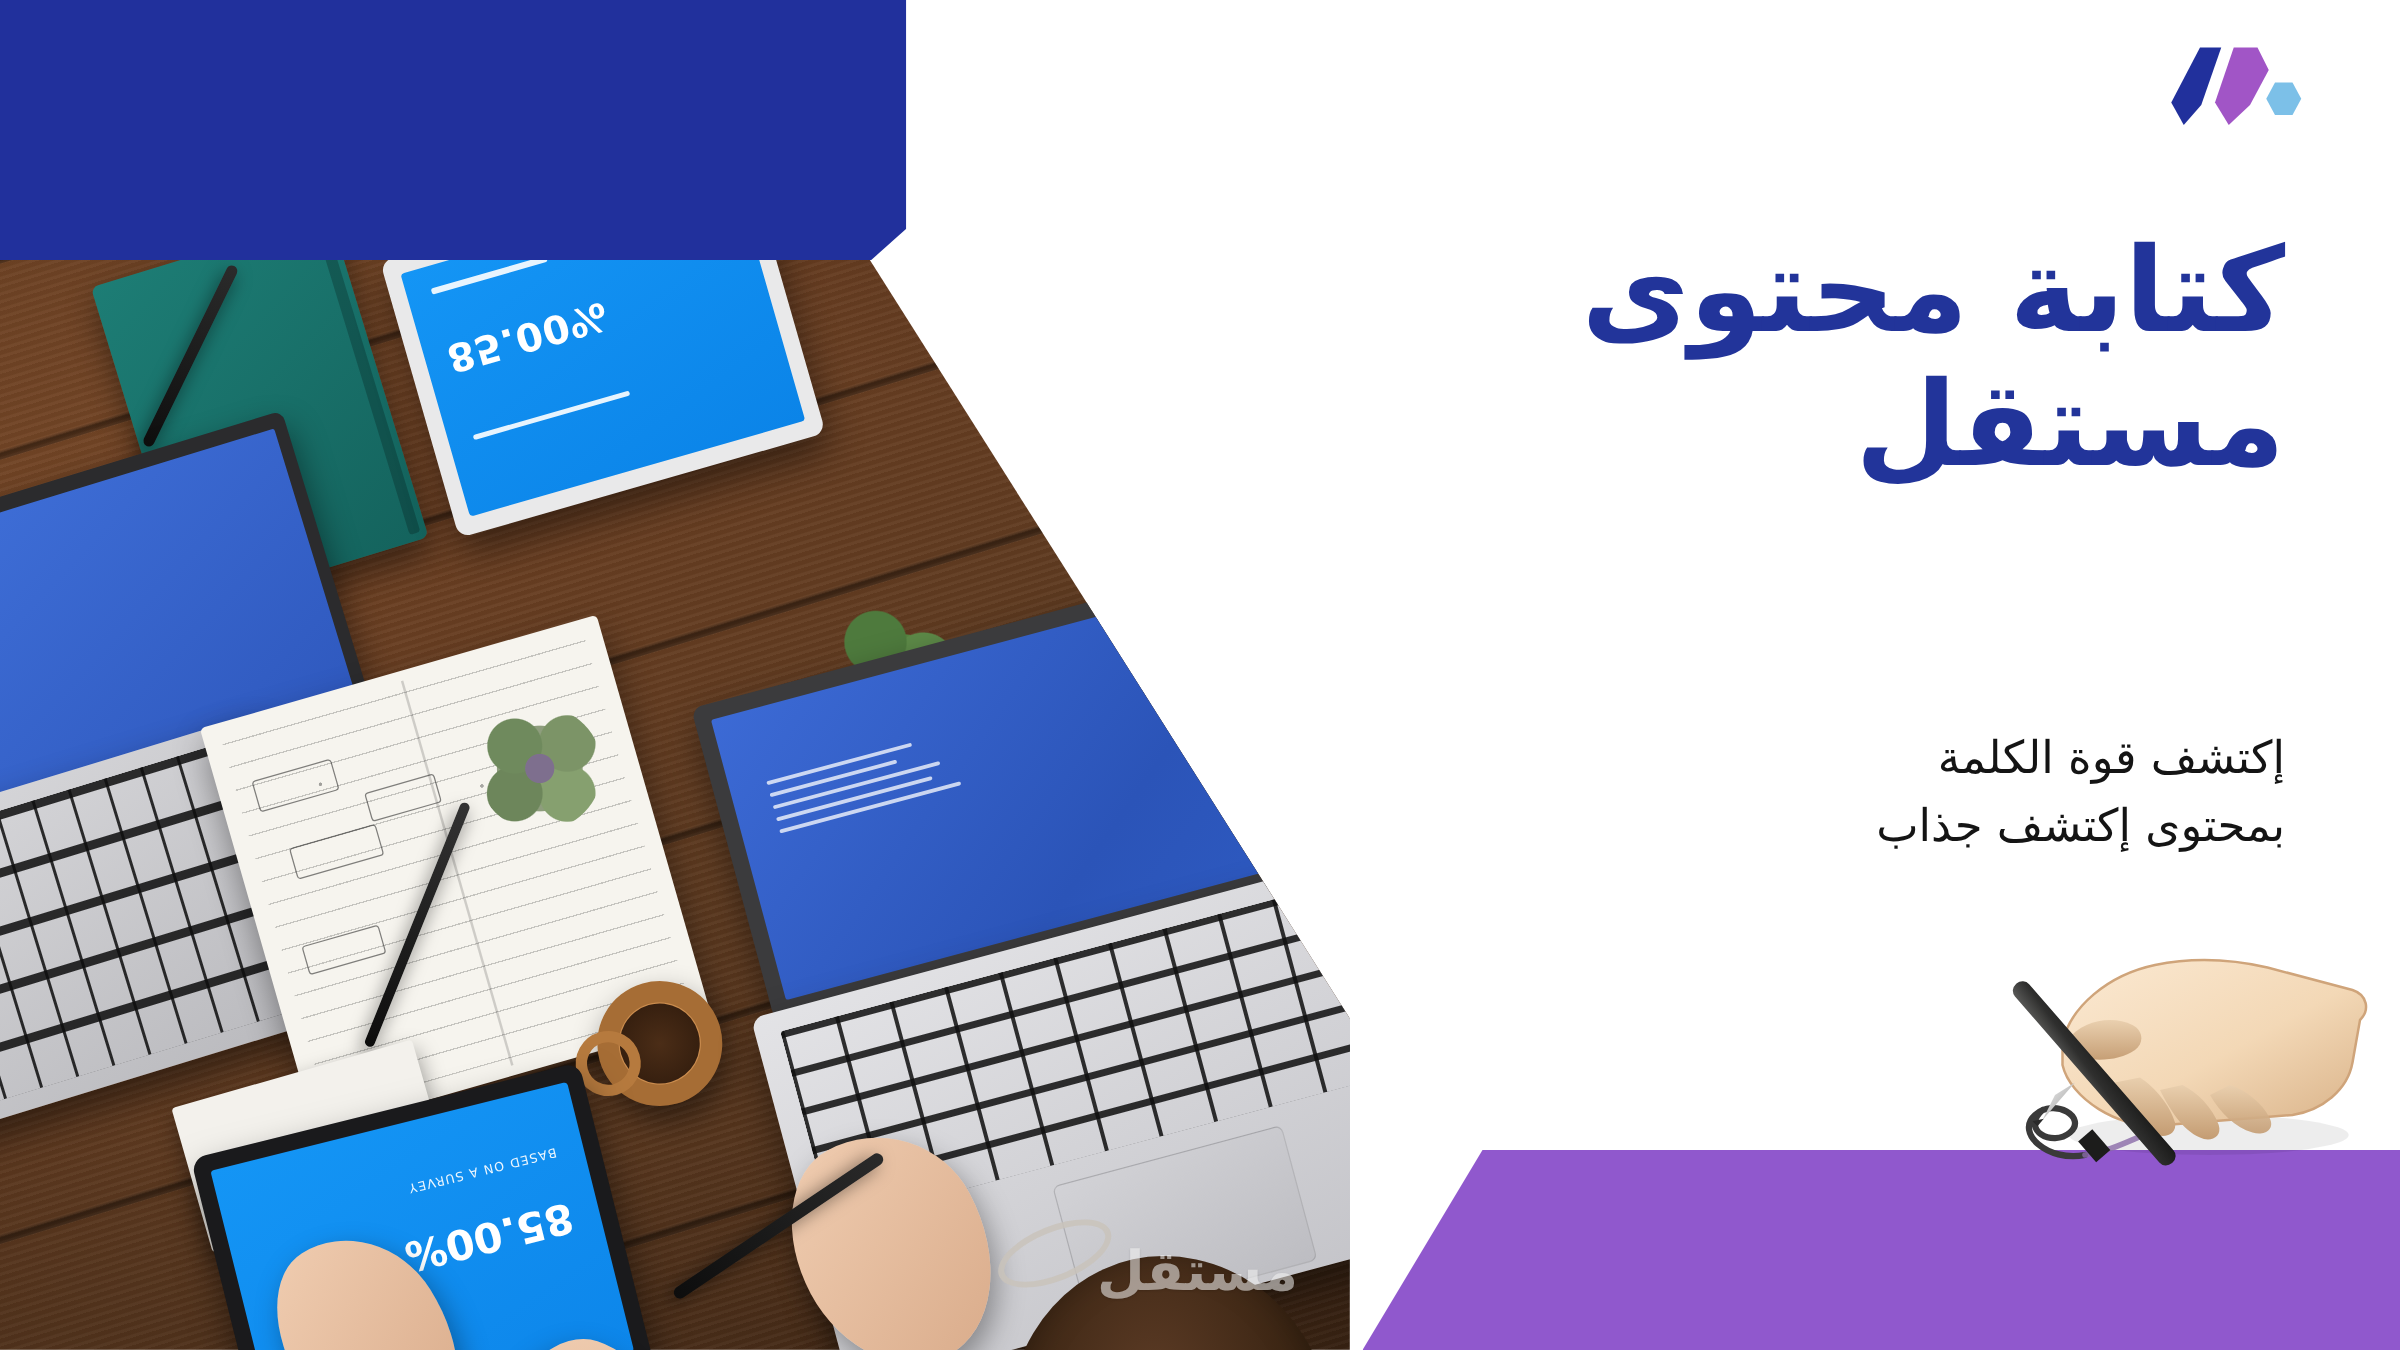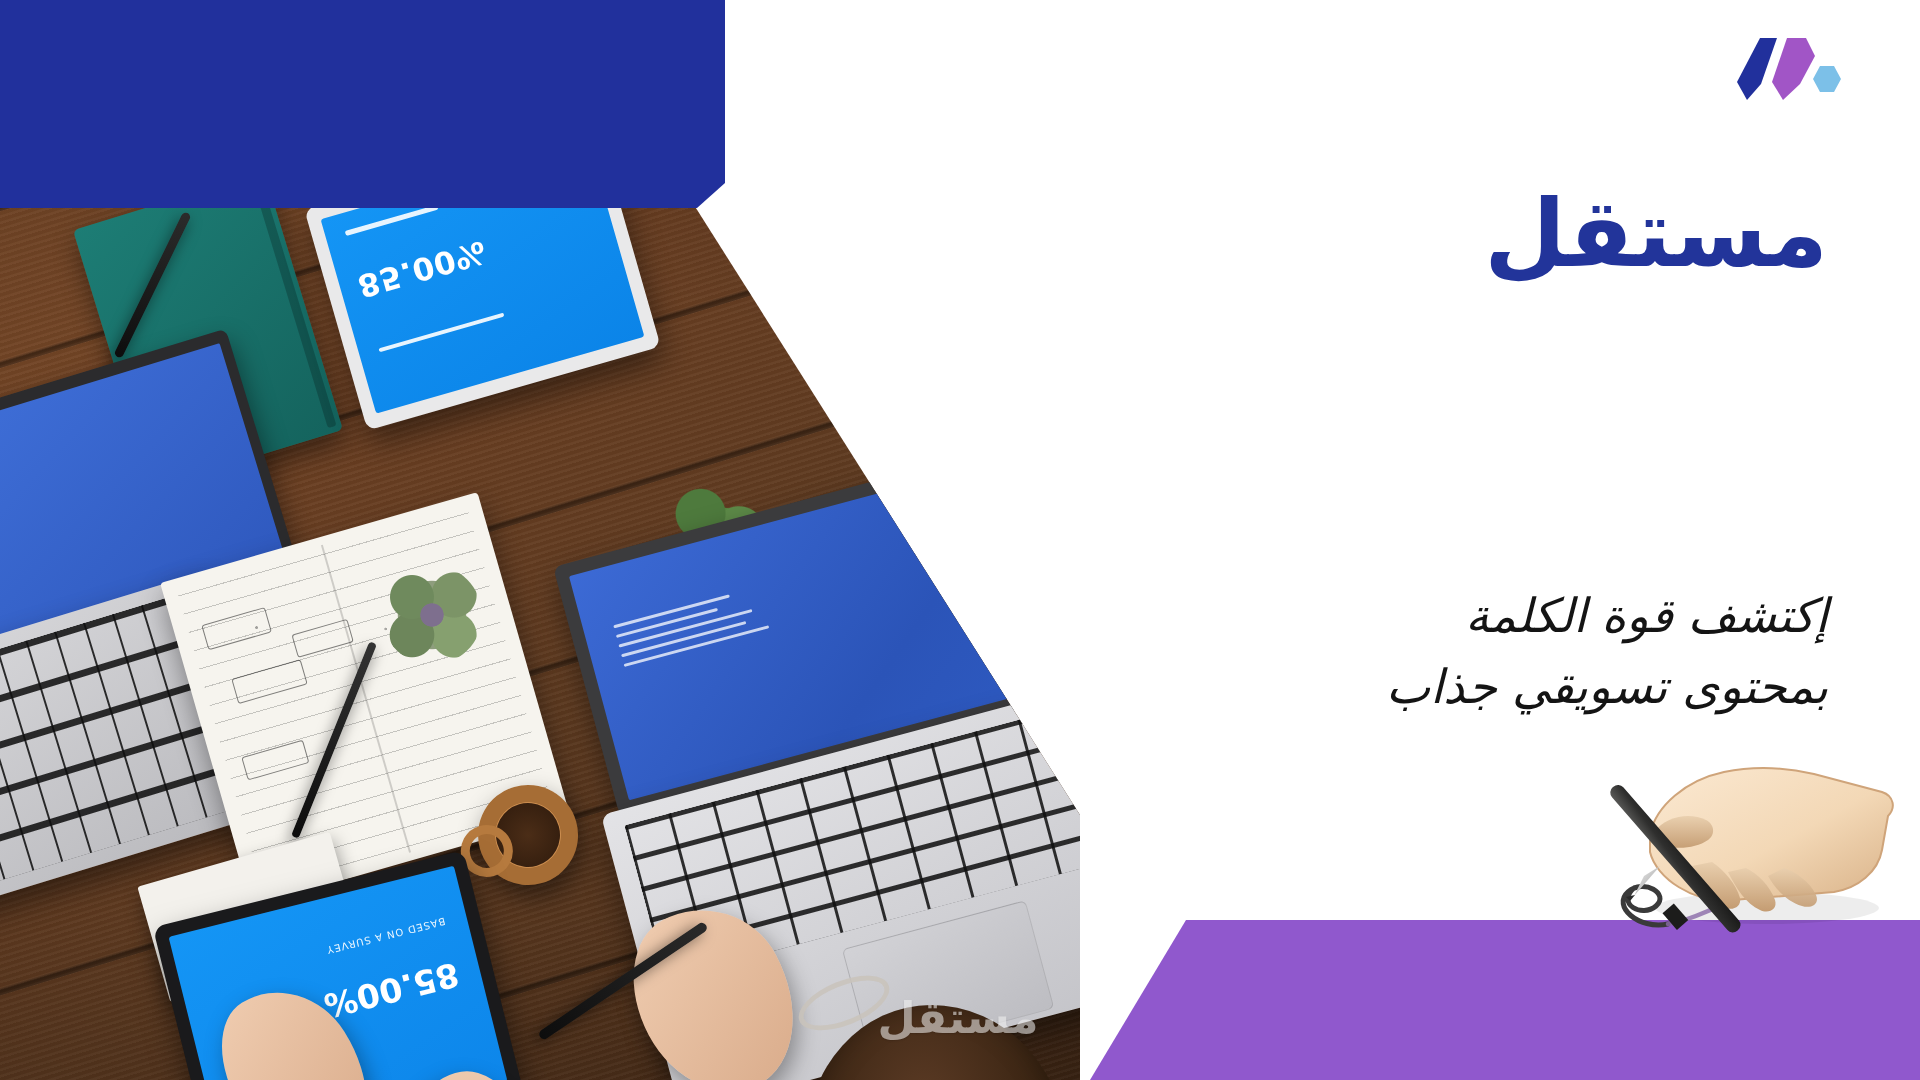--- a/index.html
+++ b/index.html
@@ -341,24 +341,23 @@
   .subhead{
     position:absolute;
     right:92px; top:580px;
     width:820px;
     text-align:right;
     direction:rtl;
   }
   .subhead .s-line{
     color:#141414;
     font-weight:400;
-    font-size:47px;
+    font-size:36px;
     line-height:1.52;
     white-space:nowrap;
-    font-style:italic;
   }
 
   
   .illus{
     position:absolute; right:8px; top:620px;
     width:330px; height:330px;
   }
 
   
   .watermark{
@@ -467,26 +466,27 @@
     <svg viewBox="0 0 118 70" width="118" height="70" aria-hidden="true">
       <g>
         <path d="M26 4 L43 4 L27 50 L13 66 L3 48 Z" fill="#21309c"></path>
         <path d="M53 4 L72 4 L81 22 L66 50 L49 66 L38 48 Z" fill="#a155c6"></path>
         <path d="M86 32 L100 32 L107 45 L100 58 L86 58 L79 45 Z" fill="#7cc0e8"></path>
       </g>
     </svg>
   </div>
 
   <div class="headline">
+    <div class="t-line">كتابة محتوى</div>
     <div class="t-line">مستقل</div>
   </div>
 
   <div class="subhead">
     <div class="s-line">إكتشف قوة الكلمة</div>
-    <div class="s-line">بمحتوى تسويقي جذاب</div>
+    <div class="s-line">بمحتوى إكتشف جذاب</div>
   </div>
 
   <div class="illus">
     <svg viewBox="0 0 330 330" width="330" height="330" aria-hidden="true">
       <defs>
         <linearGradient id="skin" x1="0" y1="0" x2="1" y2="1">
           <stop offset="0%" stop-color="#fbe9d2"></stop>
           <stop offset="55%" stop-color="#f3d8b6"></stop>
           <stop offset="100%" stop-color="#d8b187"></stop>
         </linearGradient>

